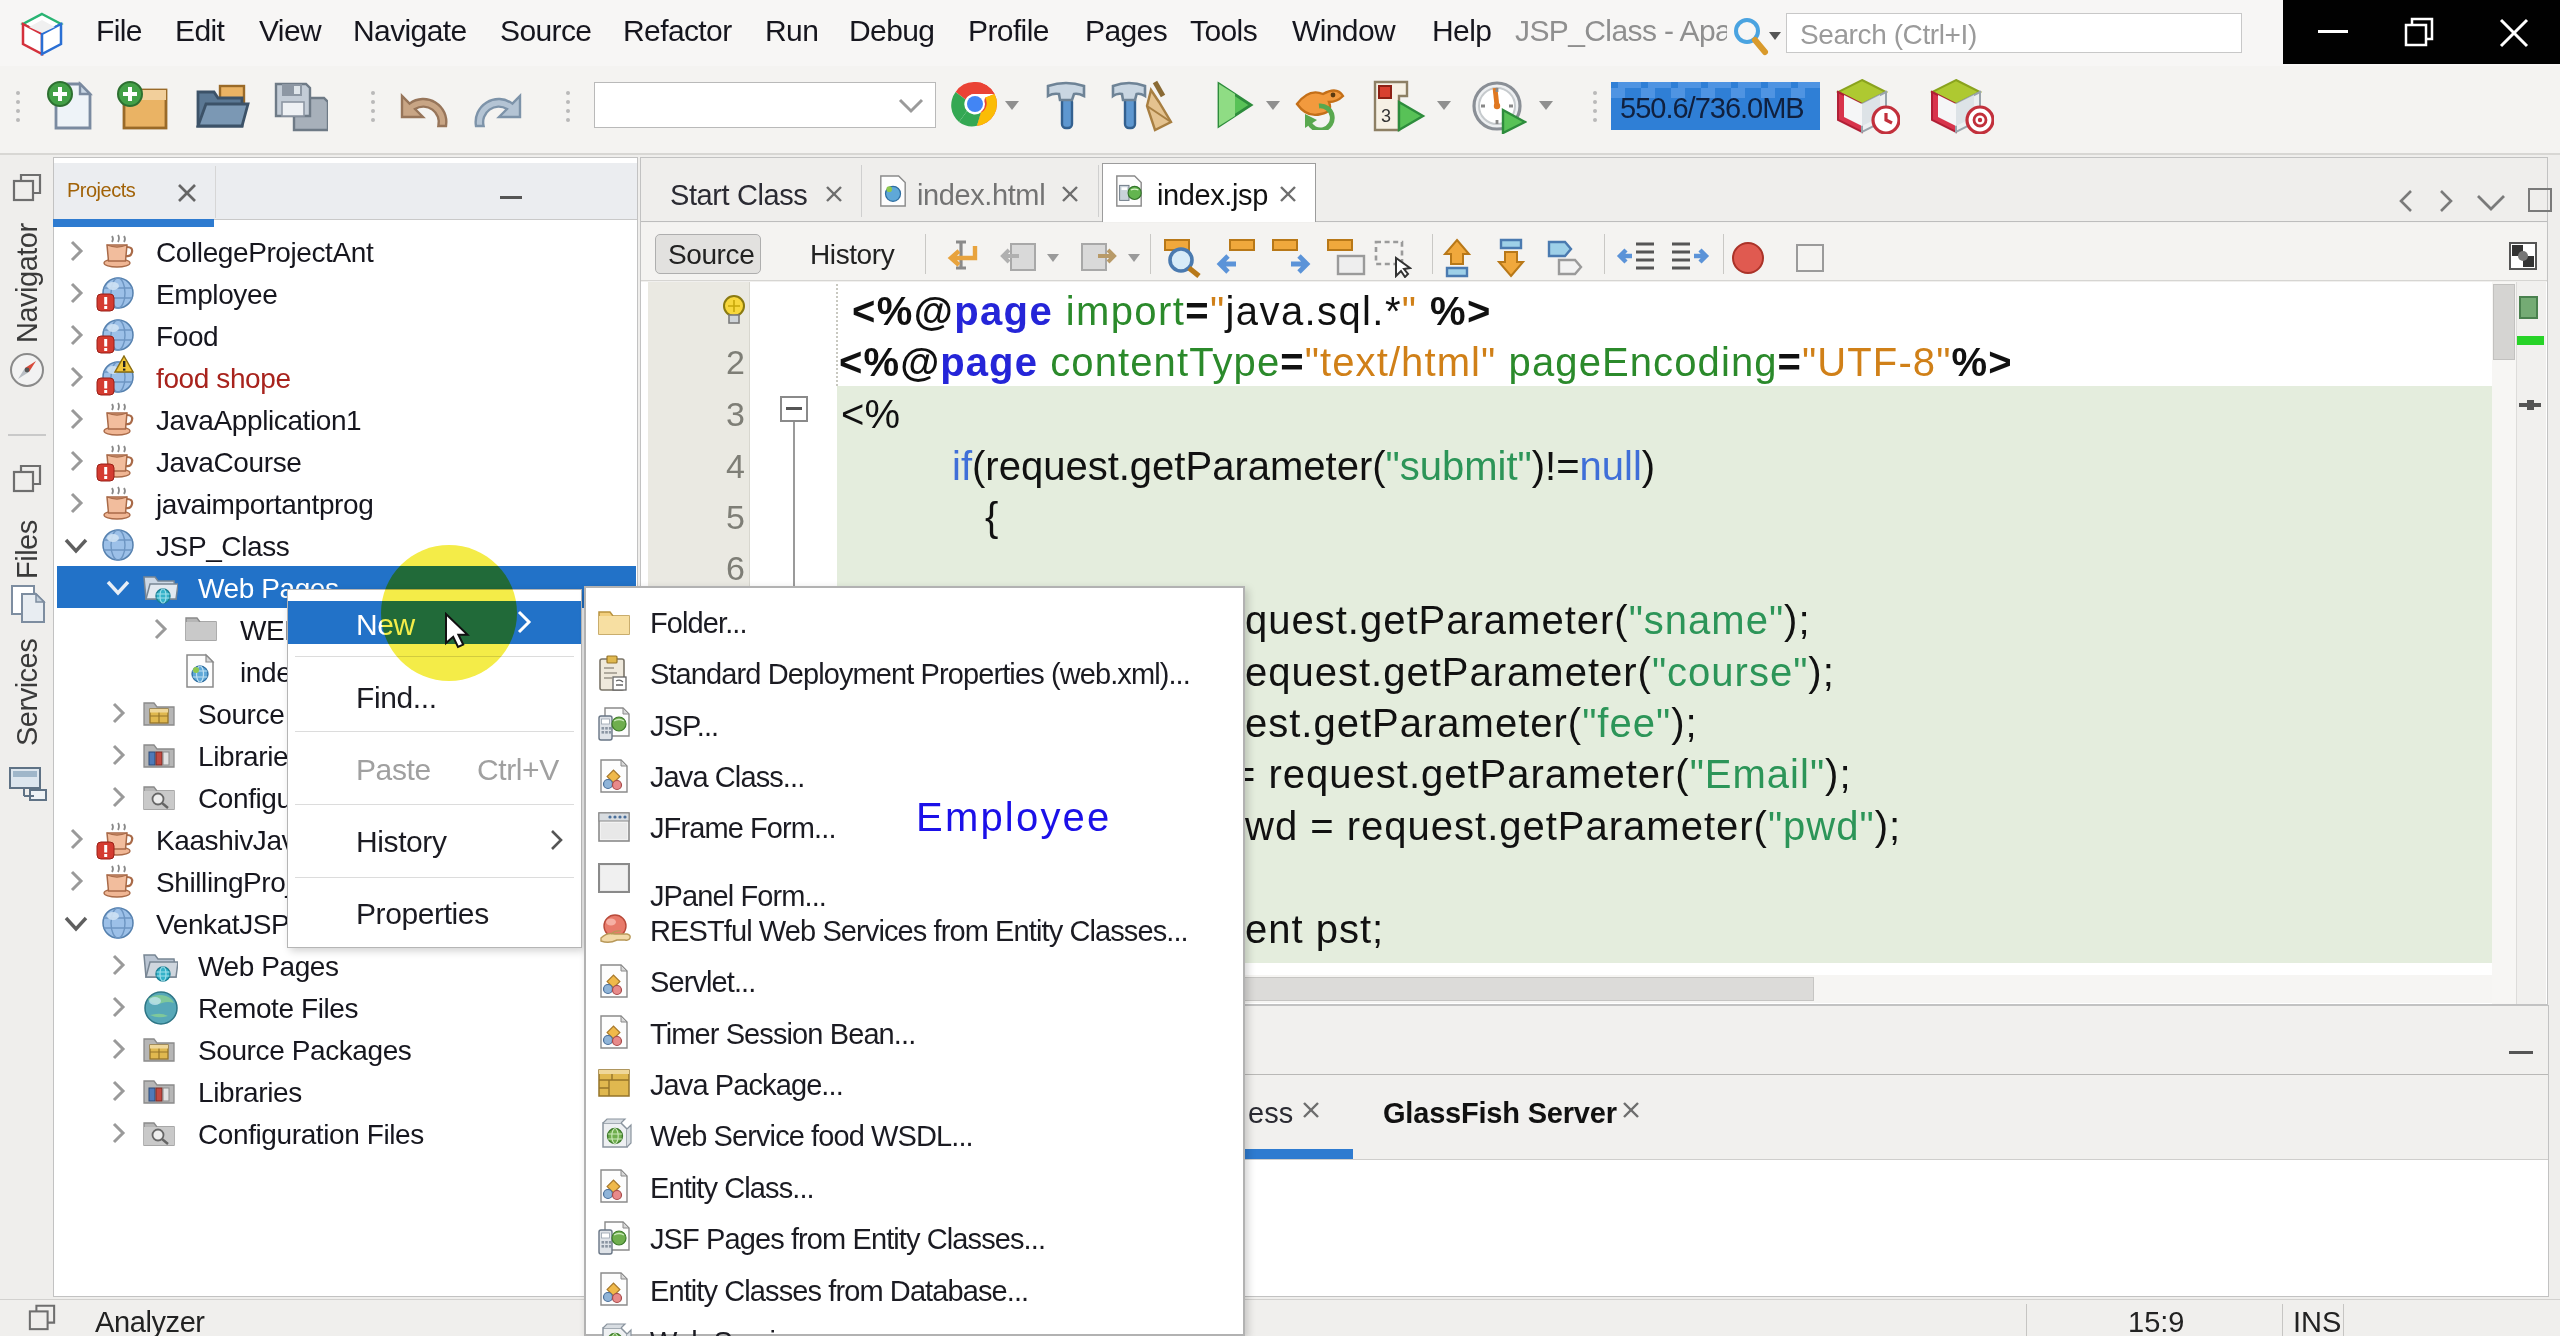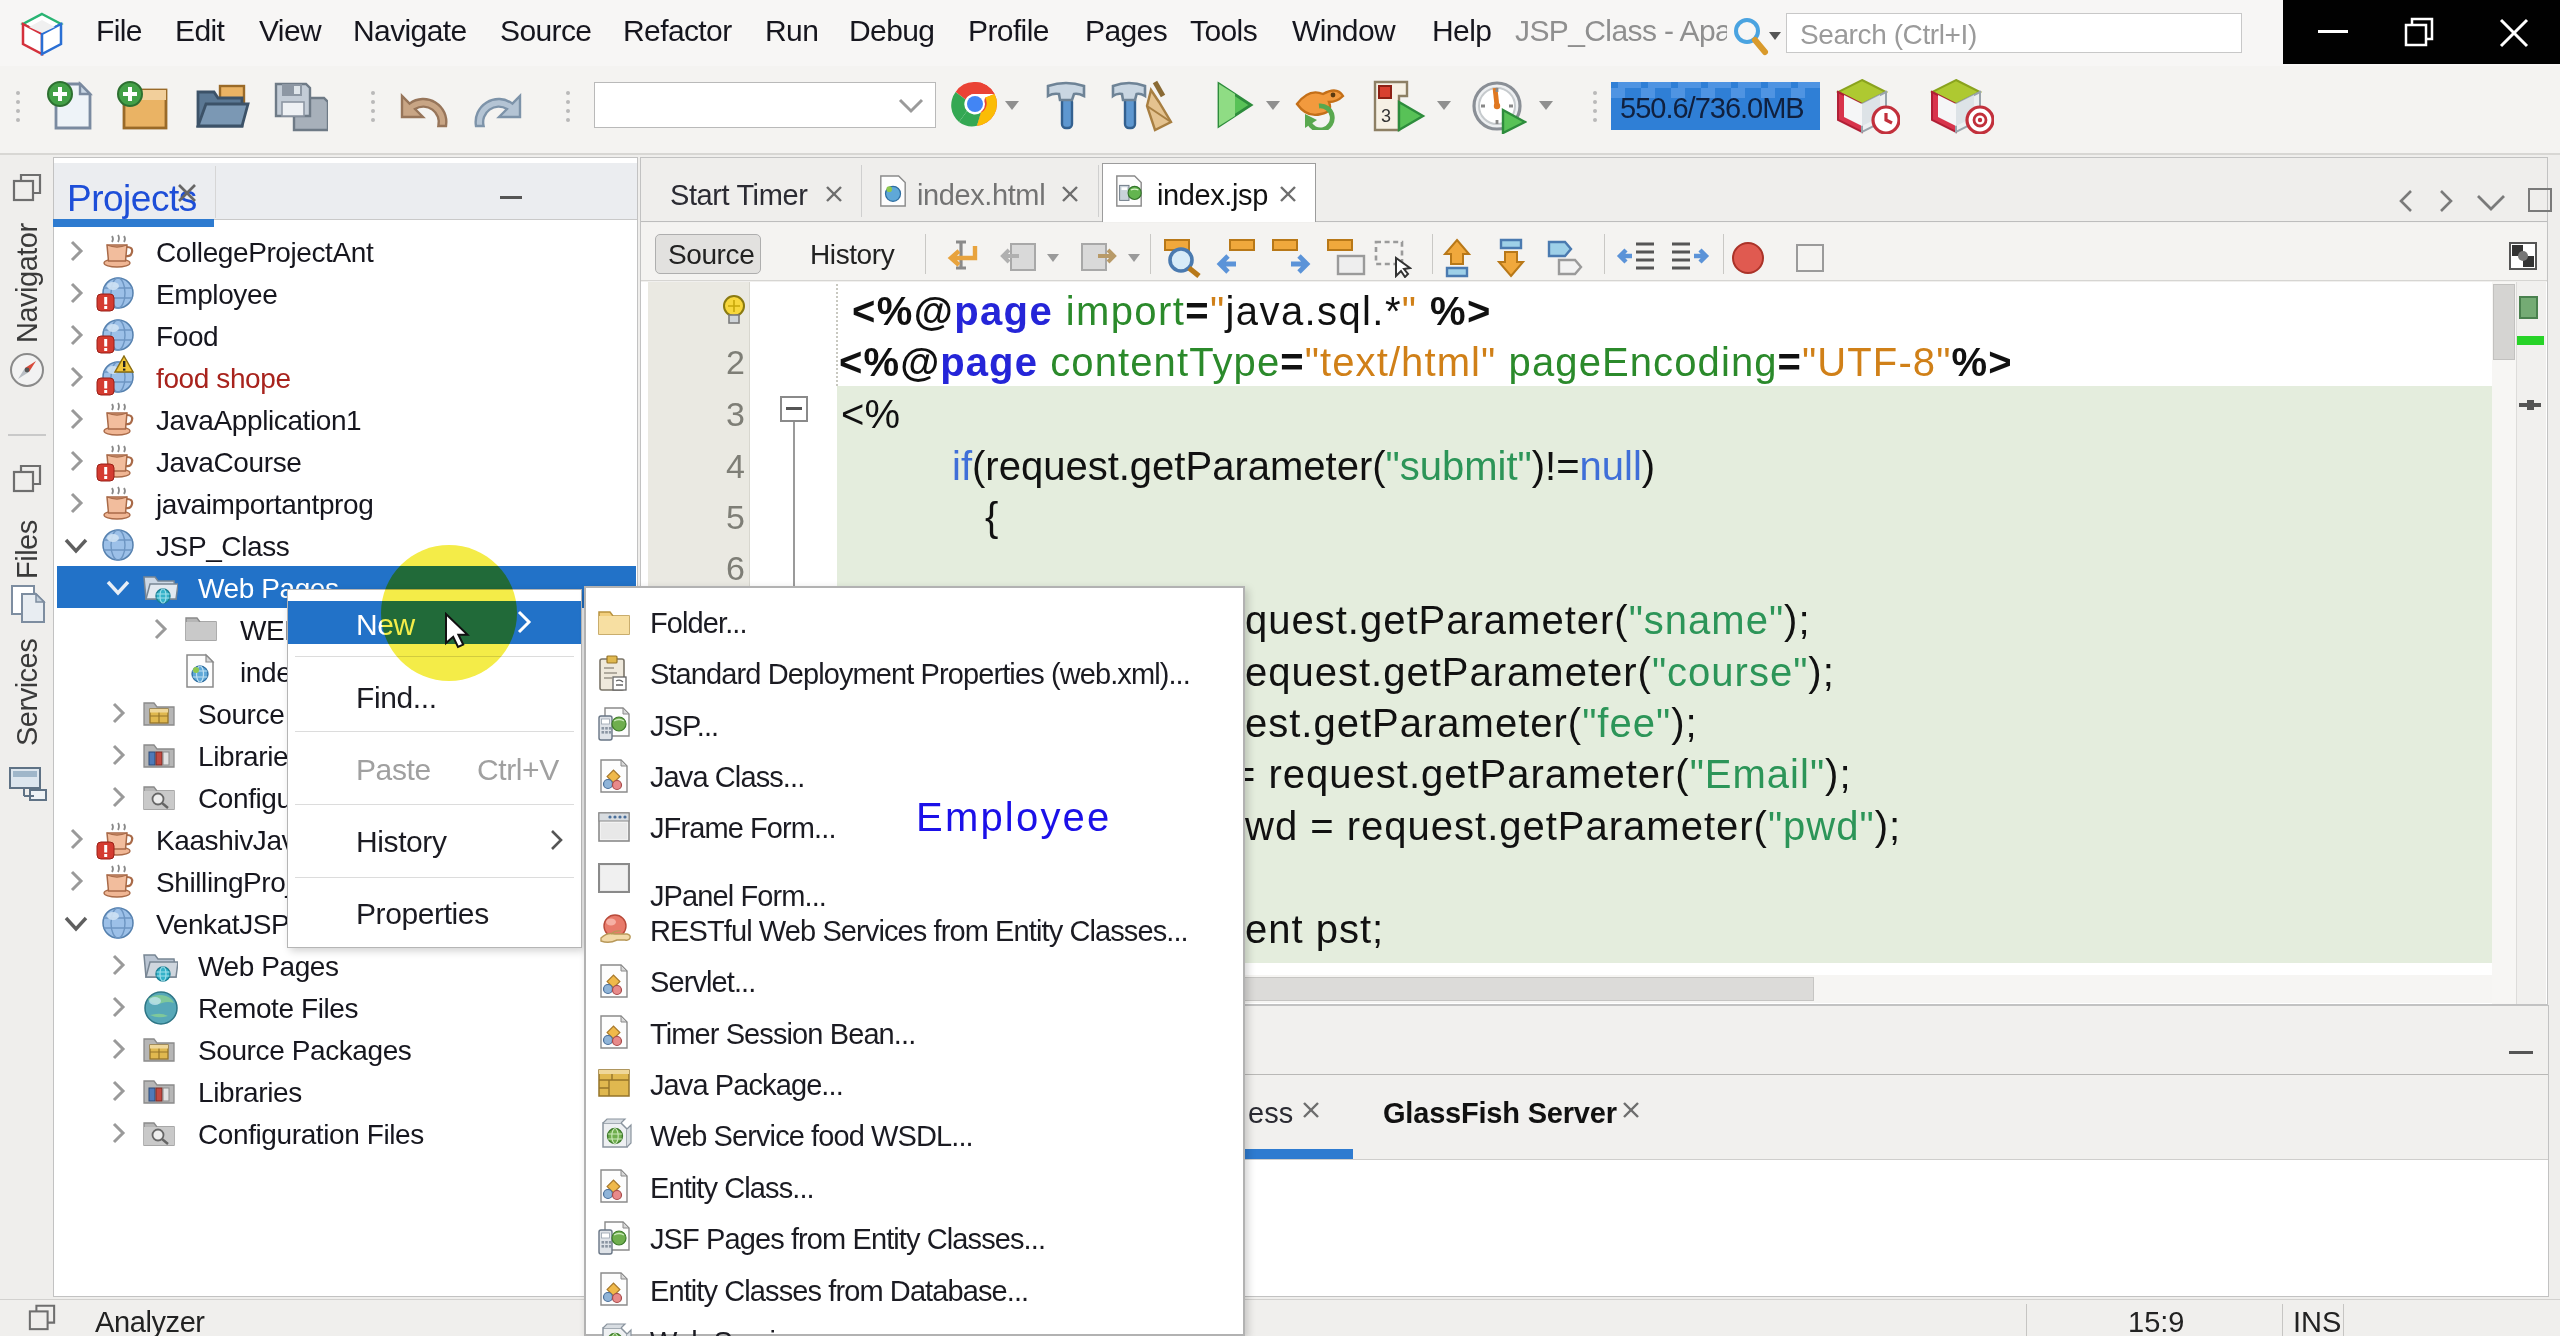--- a/index.html
+++ b/index.html
@@ -229,21 +229,21 @@
 <div class="txt" style="left:13px;top:746px;font-size:29px;letter-spacing:-0.5px;color:#3a3a3a;transform:rotate(-90deg);transform-origin:0 0">Services</div>
 <svg class="abs" style="left:8px;top:766px" width="40" height="36" viewBox="0 0 40 36">
 <rect x="2" y="2" width="30" height="20" fill="#dde6ee" stroke="#5f7285" stroke-width="2"></rect>
 <rect x="5" y="5" width="24" height="6" fill="#9fb6c9"></rect>
 <rect x="22" y="24" width="16" height="10" fill="#eef2f5" stroke="#5f7285" stroke-width="2"></rect>
 <line x1="16" y1="22" x2="16" y2="30" stroke="#5f7285" stroke-width="2"></line>
 <line x1="16" y1="30" x2="26" y2="30" stroke="#5f7285" stroke-width="2"></line>
 </svg>
 <div class="abs" style="left:53px;top:157px;width:585px;height:1140px;background:#fff;border:1px solid #c2c2c2"></div>
 <div class="abs" style="left:54px;top:163px;width:583px;height:57px;background:#ebedf0;border-bottom:1px solid #c9c9c9"></div>
-<div class="txt" style="left:67px;top:180px;font-size:37px;letter-spacing:-0.5px;color:#1d4ed8">Projects</div>
+<div class="txt" style="left:67px;top:180px;font-size:20px;letter-spacing:-0.5px;color:#a16207">Projects</div>
 <svg class="abs" style="left:176px;top:182px" width="22" height="22" viewBox="0 0 22 22">
 <line x1="3" y1="3" x2="19" y2="19" stroke="#666" stroke-width="2.6"></line>
     <line x1="19" y1="3" x2="3" y2="19" stroke="#666" stroke-width="2.6"></line>
   </svg>
 <div class="abs" style="left:215px;top:166px;width:1px;height:52px;background:#d6d6d6"></div>
 <div class="abs" style="left:53px;top:219px;width:161px;height:8px;background:#2e7bd0"></div>
 <div class="abs" style="left:500px;top:196px;width:22px;height:3px;background:#555"></div>
 <div class="tree-row" style="top:230px;"></div>
 <svg class="abs" style="left:64px;top:239px" width="24" height="24" viewBox="0 0 24 24">
     <polyline points="8,3 17,12 8,21" fill="none" stroke="#9a9a9a" stroke-width="3"></polyline>
@@ -516,21 +516,21 @@
   </svg>
 <svg class="abs" style="left:142px;top:1117px" width="34" height="32" viewBox="0 0 34 32">
 <path d="M2 6 L12 6 L15 10 L32 10 L32 28 L2 28 Z" fill="#b6b6b6" stroke="#8b8b8b" stroke-width="1.3"></path>
 <path d="M2 10 L32 10 L32 28 L2 28 Z" fill="#c9c9c9"></path>
 <circle cx="16" cy="18" r="5.5" fill="#eee" stroke="#666" stroke-width="1.8"></circle>
 <line x1="20" y1="22" x2="26" y2="27" stroke="#666" stroke-width="2.4"></line>
 </svg>
 <div class="trt" style="left:198px;top:1119px;color:#16161e">Configuration Files</div>
 <div class="abs" style="left:640px;top:157px;width:1908px;height:848px;background:#f1f0ee;border:1px solid #c2c2c2"></div>
 <div class="abs" style="left:641px;top:158px;width:1906px;height:64px;border-bottom:1px solid #bdbdbd;background:#efeeec"></div>
-<div class="txt" style="left:670px;top:181px;font-size:29px;letter-spacing:-0.4px;color:#2b2b33">Start Timer</div>
+<div class="txt" style="left:670px;top:181px;font-size:29px;letter-spacing:-0.4px;color:#2b2b33">Start Class</div>
 <svg class="abs" style="left:824px;top:184px" width="20" height="20" viewBox="0 0 20 20">
 <line x1="3" y1="3" x2="17" y2="17" stroke="#6e6e6e" stroke-width="2.4"></line>
     <line x1="17" y1="3" x2="3" y2="17" stroke="#6e6e6e" stroke-width="2.4"></line>
   </svg>
 <div class="abs" style="left:861px;top:165px;width:1px;height:52px;background:#cfcfcf"></div>
 <svg class="abs" style="left:878px;top:174px" width="30" height="34" viewBox="0 0 32 36">
 <path d="M3 2 L22 2 L29 9 L29 34 L3 34 Z" fill="#fdfdfd" stroke="#8a8a8a" stroke-width="1.5"></path>
 <circle cx="16" cy="21" r="8" fill="#5fa8d8" stroke="#2d6da0" stroke-width="1.3"></circle>
 <circle cx="12" cy="16" r="3" fill="#8ec84f"></circle>
 </svg>

